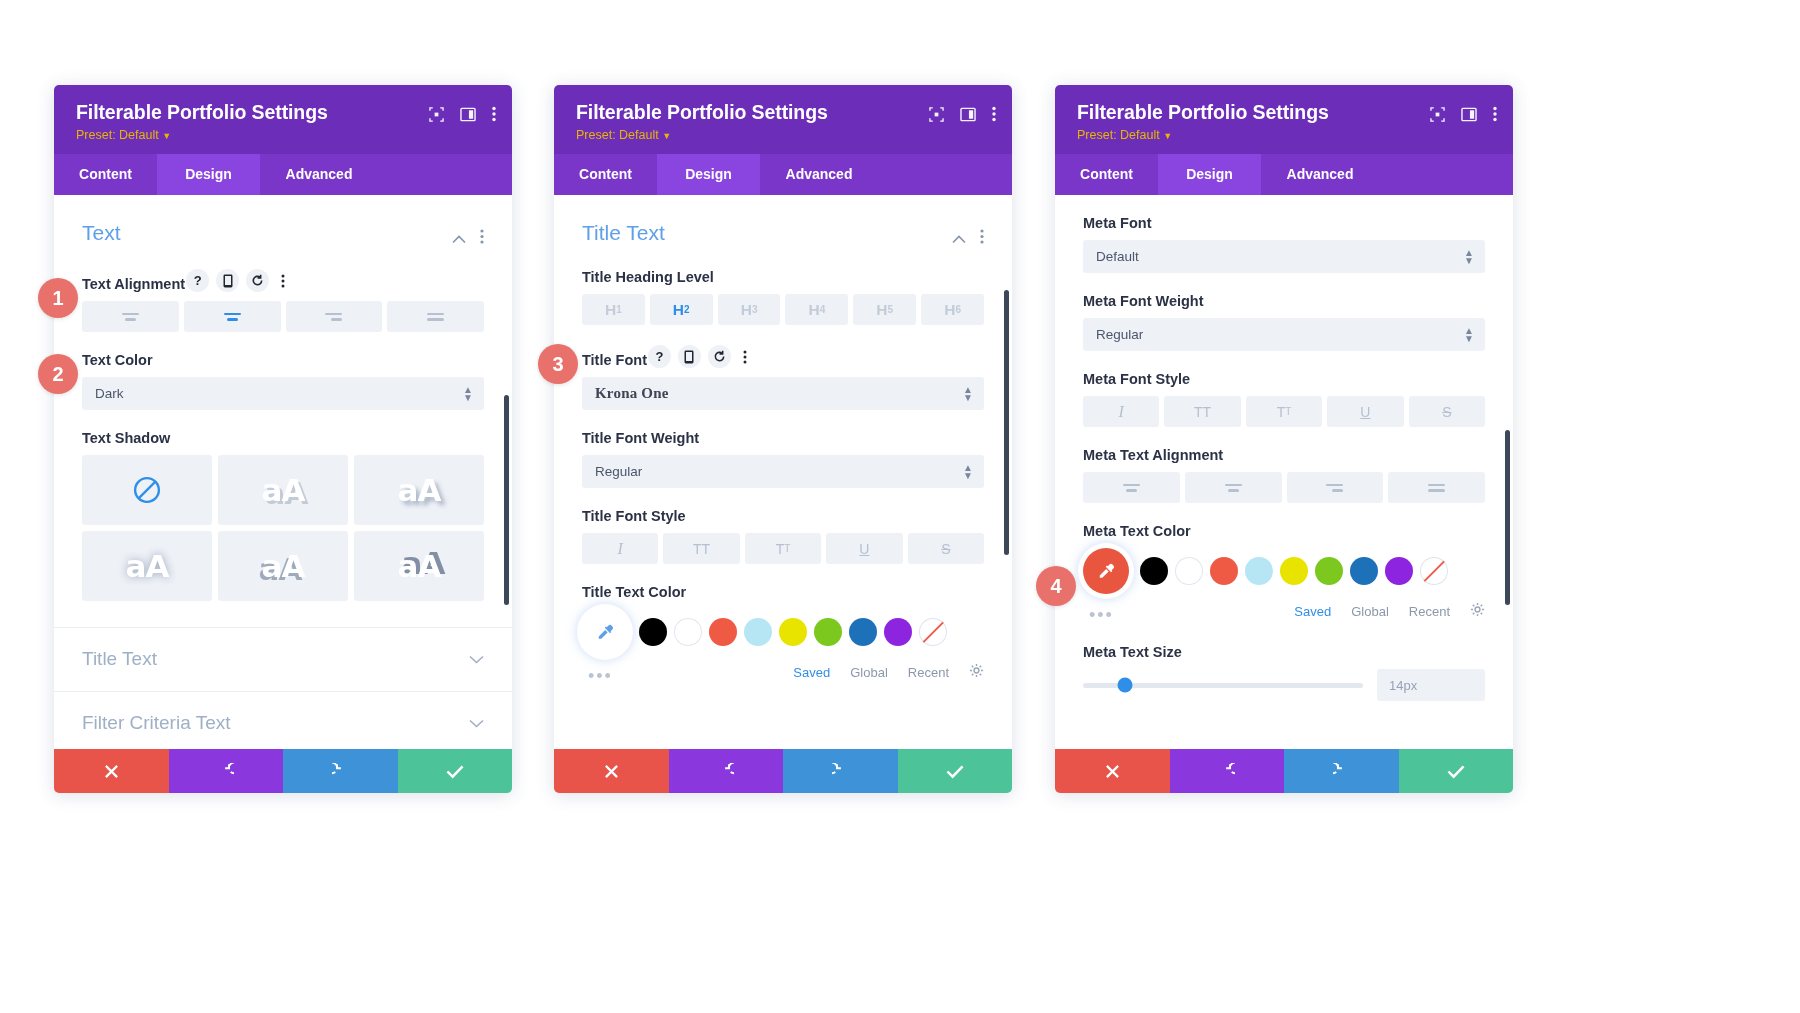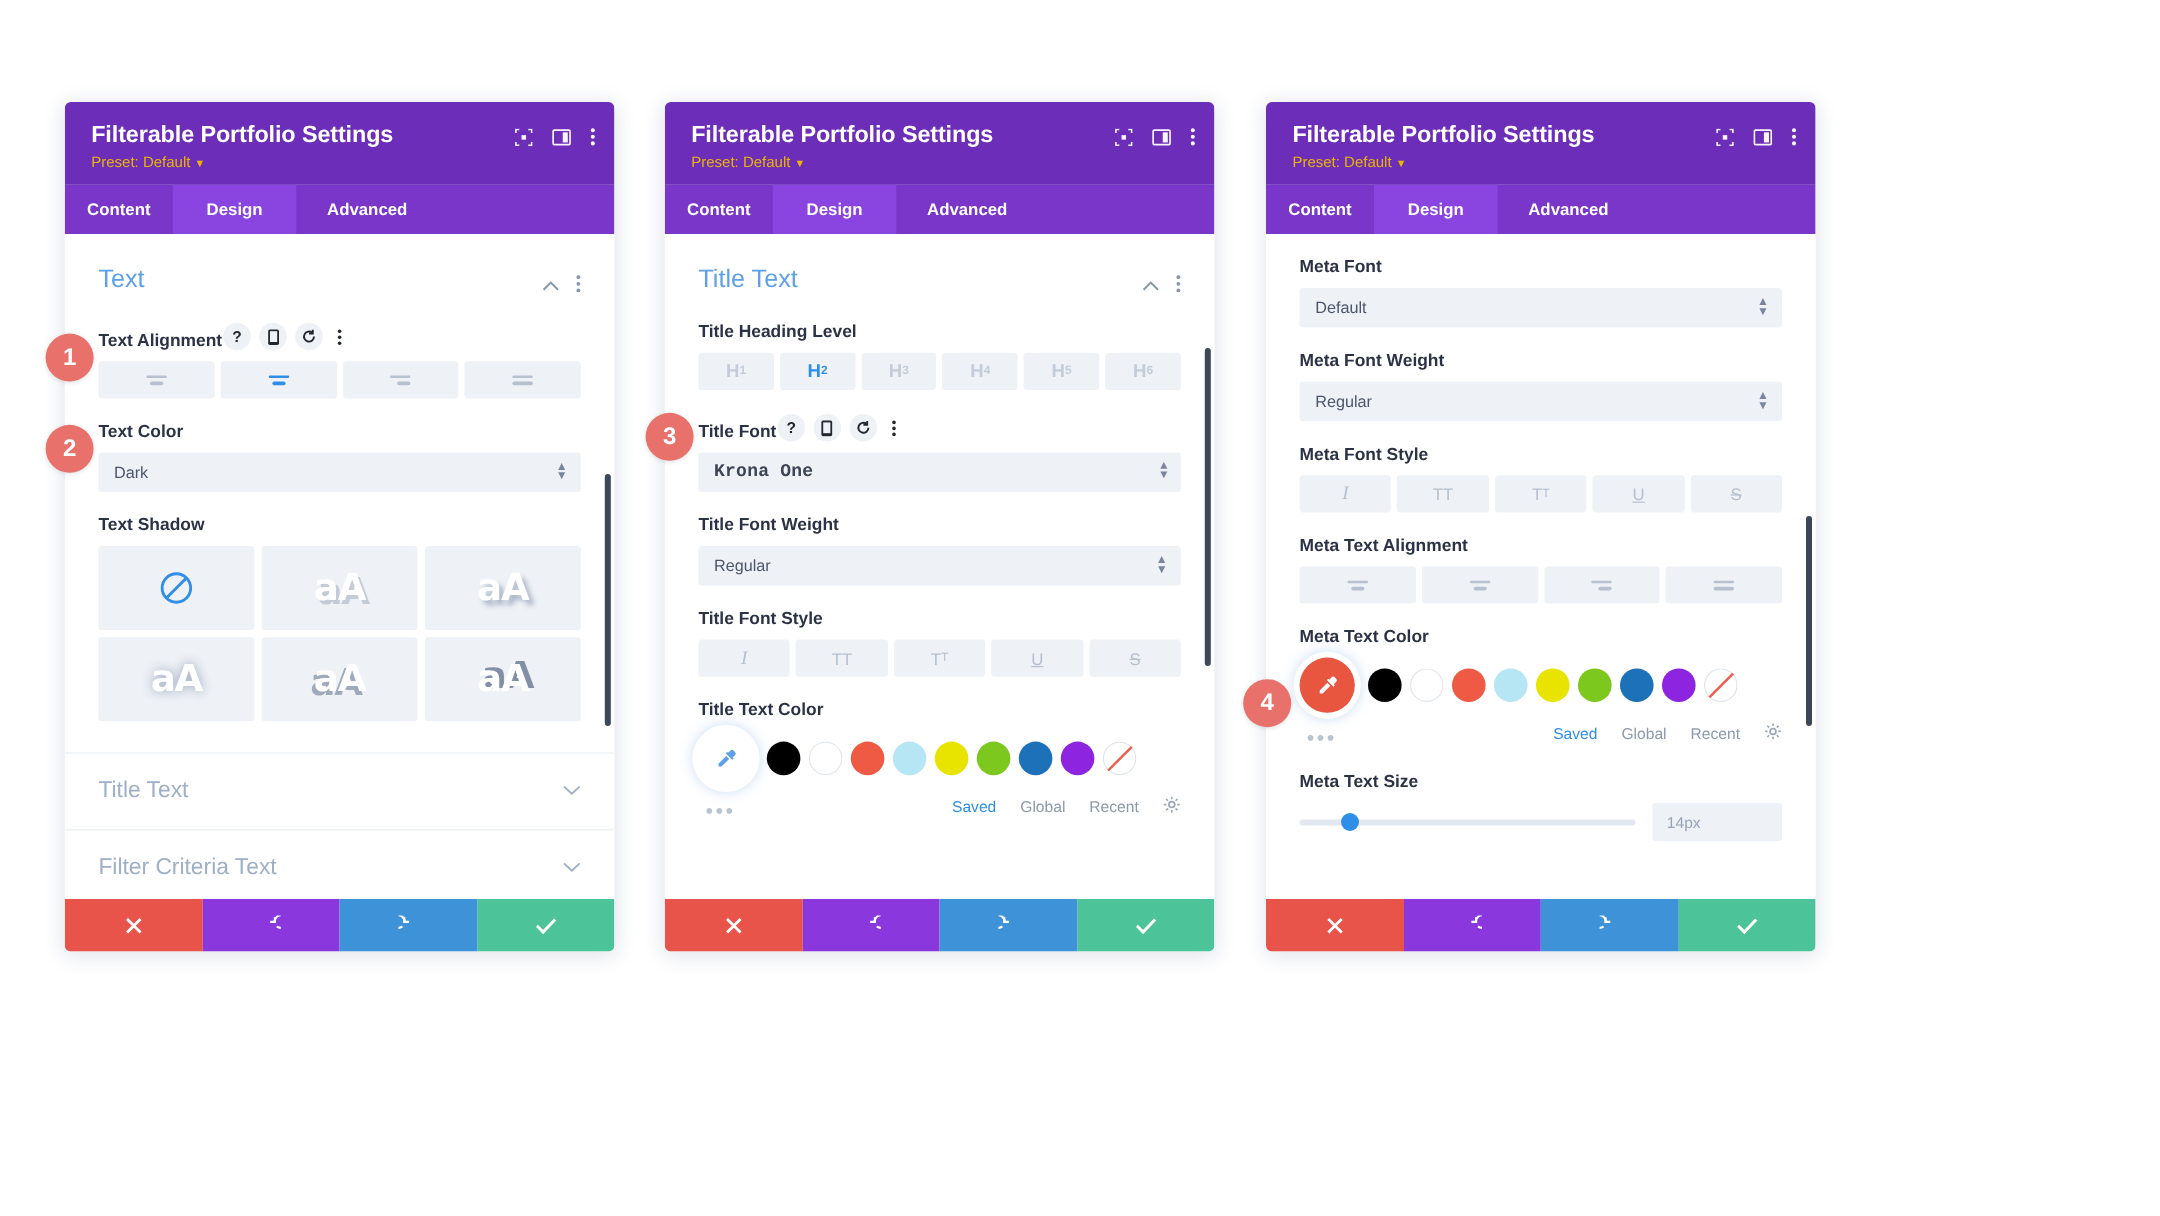--- a/index.html
+++ b/index.html
@@ -58,21 +58,21 @@
   .ptabs { display: flex; background: #7a35c9; flex: 0 0 auto; }
   .ptab {
     padding: 12px 0 13px 0;
     color: #ffffff;
     font-size: 14px;
     font-weight: bold;
     text-align: center;
     cursor: pointer;
     user-select: none;
   }
-  .ptab.t-content  { width: 90px; border-radius: 19px; }
+  .ptab.t-content  { width: 103px; border-radius: 19px; }
   .ptab.t-design   { width: 103px; background: #8a44e0; }
   .ptab.t-advanced { width: 118px; }
 
   
   .pbody {
     flex: 1 1 auto;
     position: relative;
     overflow: hidden;
     background: #ffffff;
     padding-left: 12px;
@@ -126,21 +126,21 @@
     height: 33px;
     background: #eef1f6;
     border-radius: 3px;
     display: flex; align-items: center;
     padding: 0 30px 0 13px;
     font-size: 13.5px;
     color: #4c566b;
     cursor: pointer;
   }
   .fselect.krona {
-    font-family: Liberation Mono, monospace;
+    font-family: Liberation Serif, serif;
     font-weight: bold;
     color: #3d4453;
     font-size: 15px;
     letter-spacing: .2px;
   }
   .fselect .updown {
     position: absolute; right: 11px; top: 50%;
     transform: translateY(-50%);
     color: #7a869c; font-size: 10px; line-height: .85;
     display: flex; flex-direction: column; align-items: center;

